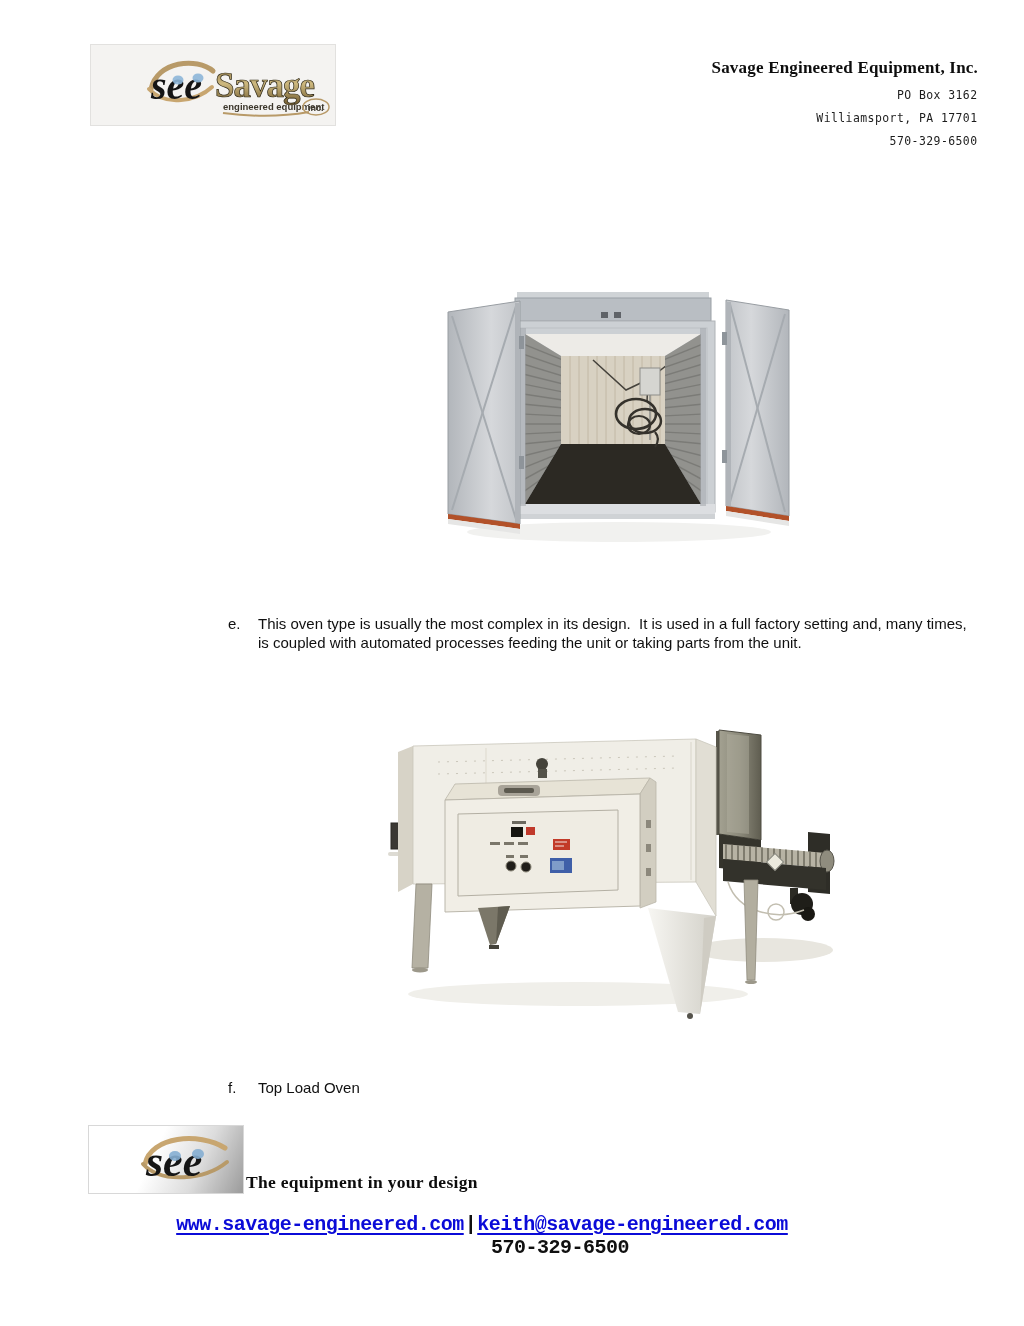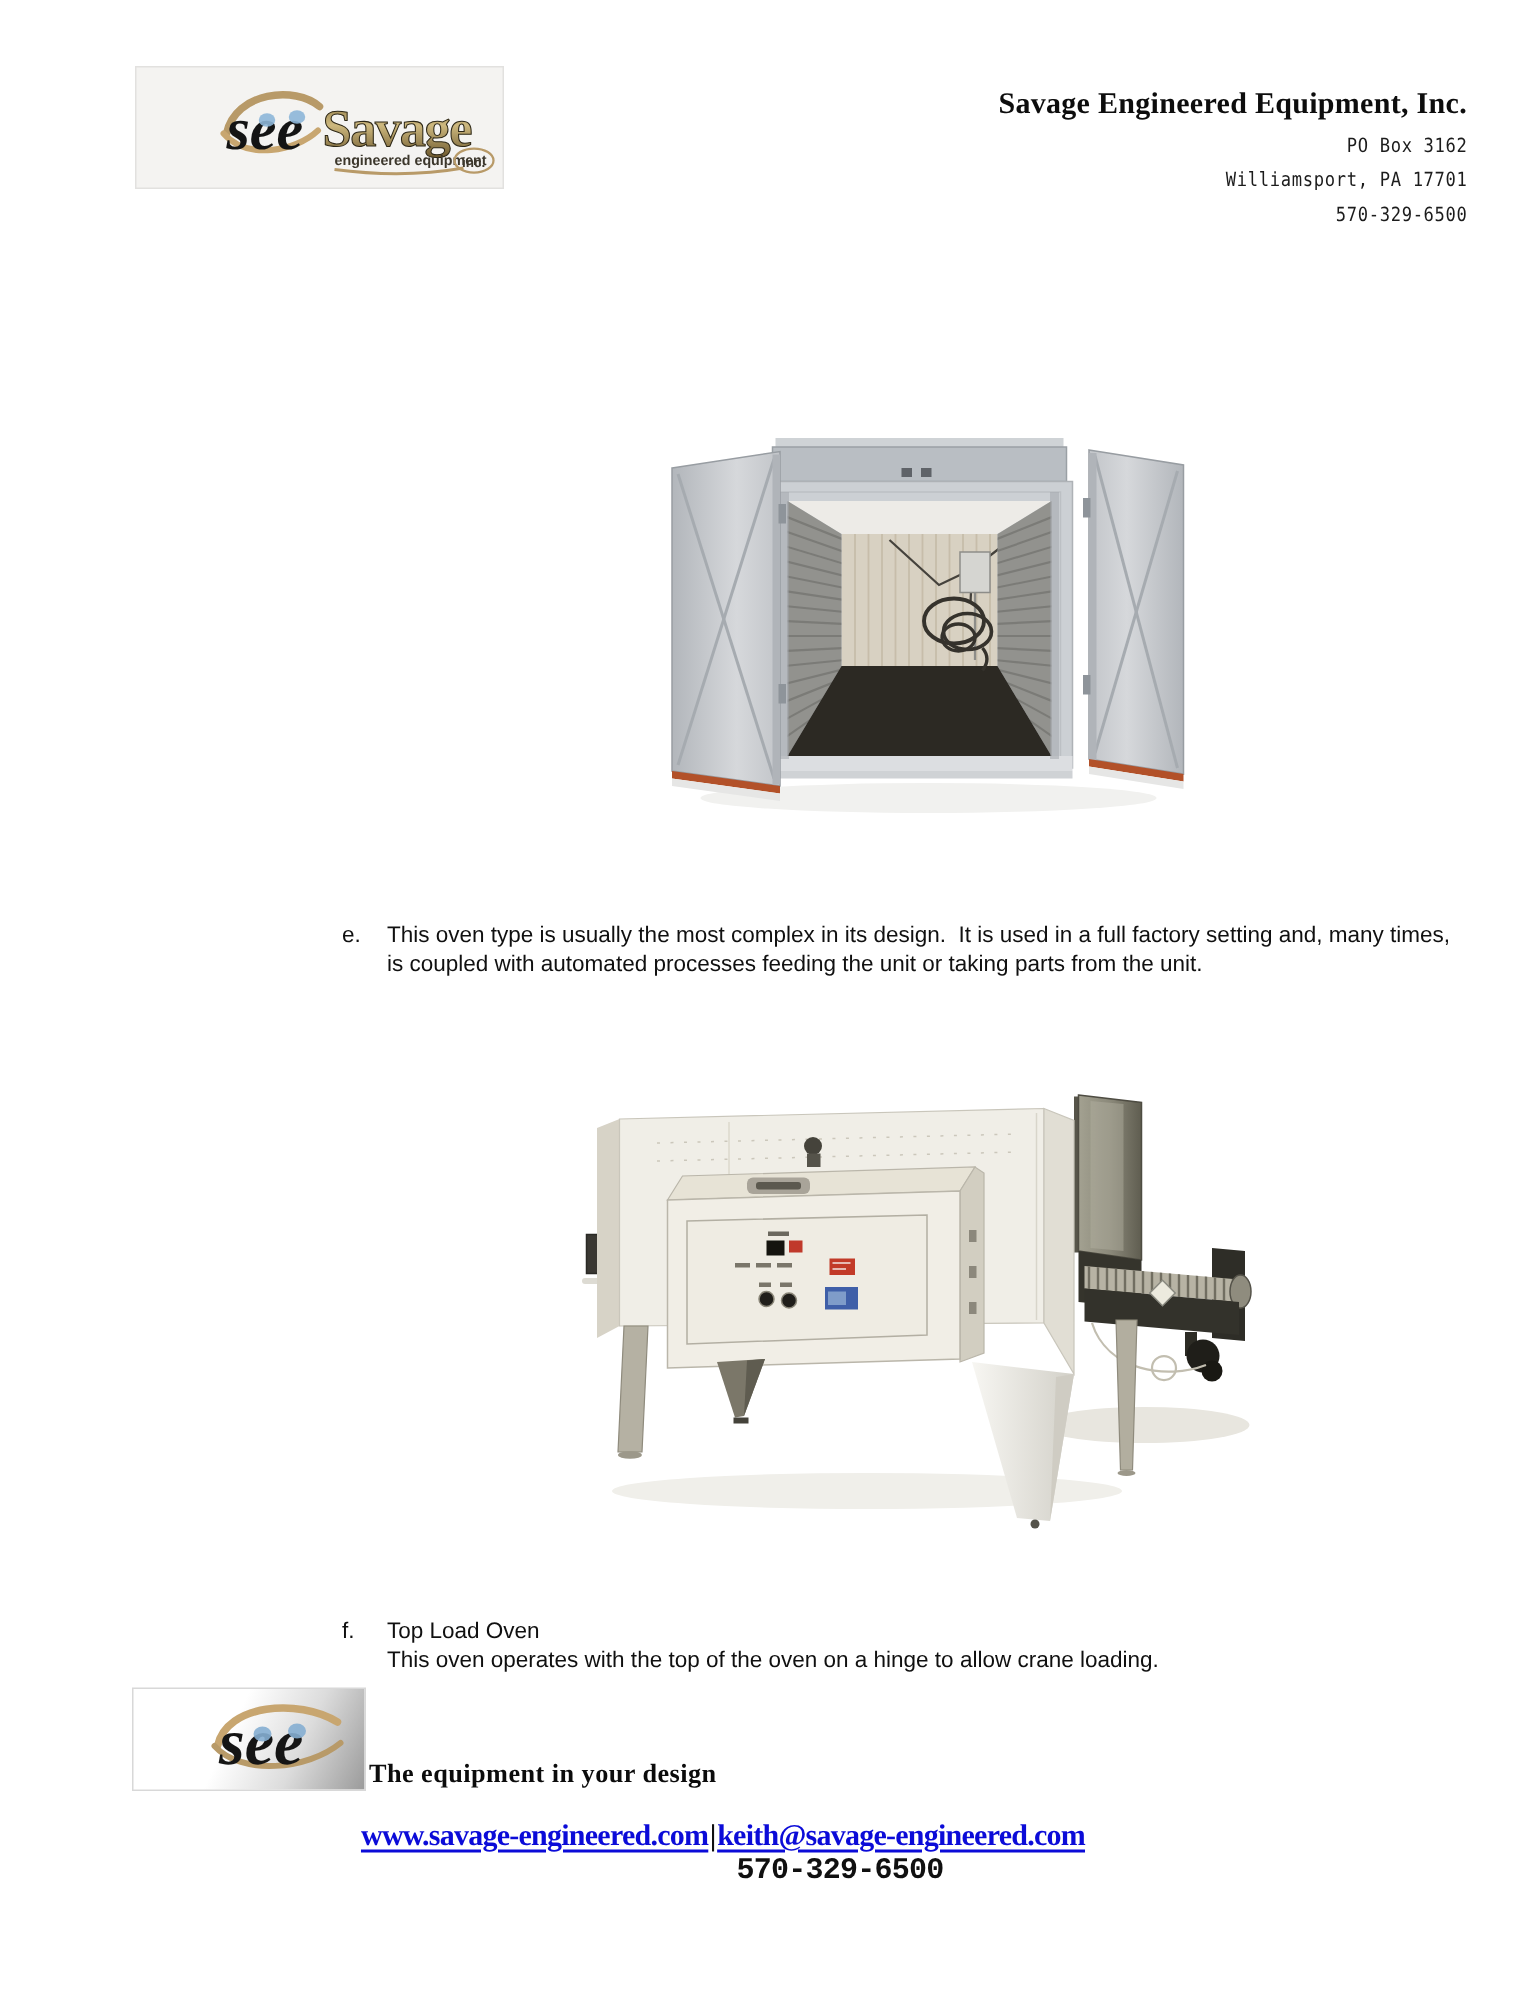--- a/index.html
+++ b/index.html
@@ -2,39 +2,39 @@
 <html><head>
 <meta charset="utf-8">
 <style>
   html,body{margin:0;padding:0;background:#ffffff;}
   body{width:1024px;height:1326px;position:relative;font-family:"Liberation Sans",sans-serif;color:#111;overflow:hidden;}
   .abs{position:absolute;padding-left:48px;}
 
   
   .header-logo{left:90px;top:44px;width:196px;height:80px;background:#f4f3f1;border:1px solid #e2e1df;}
   .header-text{right:46px;top:58px;text-align:right;}
-  .company-name{font-family:"Liberation Serif",serif;font-weight:bold;font-size:20px;color:#0d0d0d;letter-spacing:.2px;text-align:center;}
+  .company-name{font-family:"Liberation Serif",serif;font-weight:bold;font-size:17px;color:#0d0d0d;letter-spacing:.2px;text-align:center;}
   .addr{margin-top:5px;font-size:13px;line-height:23px;color:#1c1c1c;transform:scaleX(.88);transform-origin:right center;letter-spacing:.5px;font-family:"DejaVu Sans Mono","Liberation Mono",monospace;}
 
   
   .photo1{left:395px;top:232px;width:353px;height:353px;}
   .photo2{left:330px;top:722px;width:462px;height:312px;}
 
   
   .section{font-size:15px;line-height:19px;color:#101010;}
   .sec-e{left:180px;top:614px;width:744px;}
   .sec-f{left:180px;top:1078px;width:744px;}
   .sec-row{display:flex;}
   .sec-letter{width:30px;flex:0 0 30px;}
   .sec-body{width:714px;white-space:pre-wrap;}
 
   
   .footer-logo{left:88px;top:1125px;width:106px;height:67px;background:linear-gradient(115deg,#ffffff 42%,#dcdcdc 70%,#9b9b9b 100%);border:1px solid #d8d8d8;}
   .tagline{left:198px;top:1172px;font-family:"Liberation Serif",serif;font-weight:bold;font-size:17.5px;color:#0c0c0c;letter-spacing:.3px;}
-  .links-row{left:0;top:1213px;width:868px;text-align:center;font-family:Liberation Serif, serif;font-weight:bold;font-size:20px;letter-spacing:-.5px;}
+  .links-row{left:0;top:1213px;width:868px;text-align:center;font-family:Liberation Mono, monospace;font-weight:bold;font-size:20px;letter-spacing:-.5px;}
   .links-row a{text-decoration:underline;text-underline-offset:3px;text-decoration-thickness:2px;}
   .links-row .sep{color:#101010;padding:0 1px;}
   .phone-row{left:0;top:1236px;width:1024px;text-align:center;font-family:"Liberation Mono",monospace;font-weight:bold;font-size:20px;color:#101010;letter-spacing:-.5px;}
 </style>
 </head>
 <body>
 
 <div class="abs header-logo">
   <svg width="196" height="80" viewBox="0 0 196 80">
     <defs>
@@ -326,21 +326,20 @@
     <ellipse cx="373" cy="260" rx="6" ry="2" fill="#9c988a"></ellipse>
   </g>
 </svg>
 </div>
 
 <div class="abs section sec-f">
   <div class="sec-row">
     <div class="sec-letter">f.</div>
     <div>
       <div>Top Load Oven</div>
-      <div class="sec-body">This oven operates with the top of the oven on a hinge to allow crane loading.</div>
     </div>
   </div>
 </div>
 
 <div class="abs footer-logo">
   <svg width="106" height="66" viewBox="0 0 106 66">
     <path d="M 8,38 C 14,10 62,6 88,22" stroke="#c8a670" stroke-width="5" fill="none" stroke-linecap="round"></path>
     <path d="M 6,38 C 24,58 68,54 90,36" stroke="#b89a68" stroke-width="4" fill="none" stroke-linecap="round"></path>
     <text x="9" y="50" font-family="Liberation Serif,serif" font-style="italic" font-weight="bold" font-size="44" fill="#151515">see</text>
     <ellipse cx="38" cy="30" rx="6" ry="5" fill="#85aed2" opacity=".9"></ellipse>

